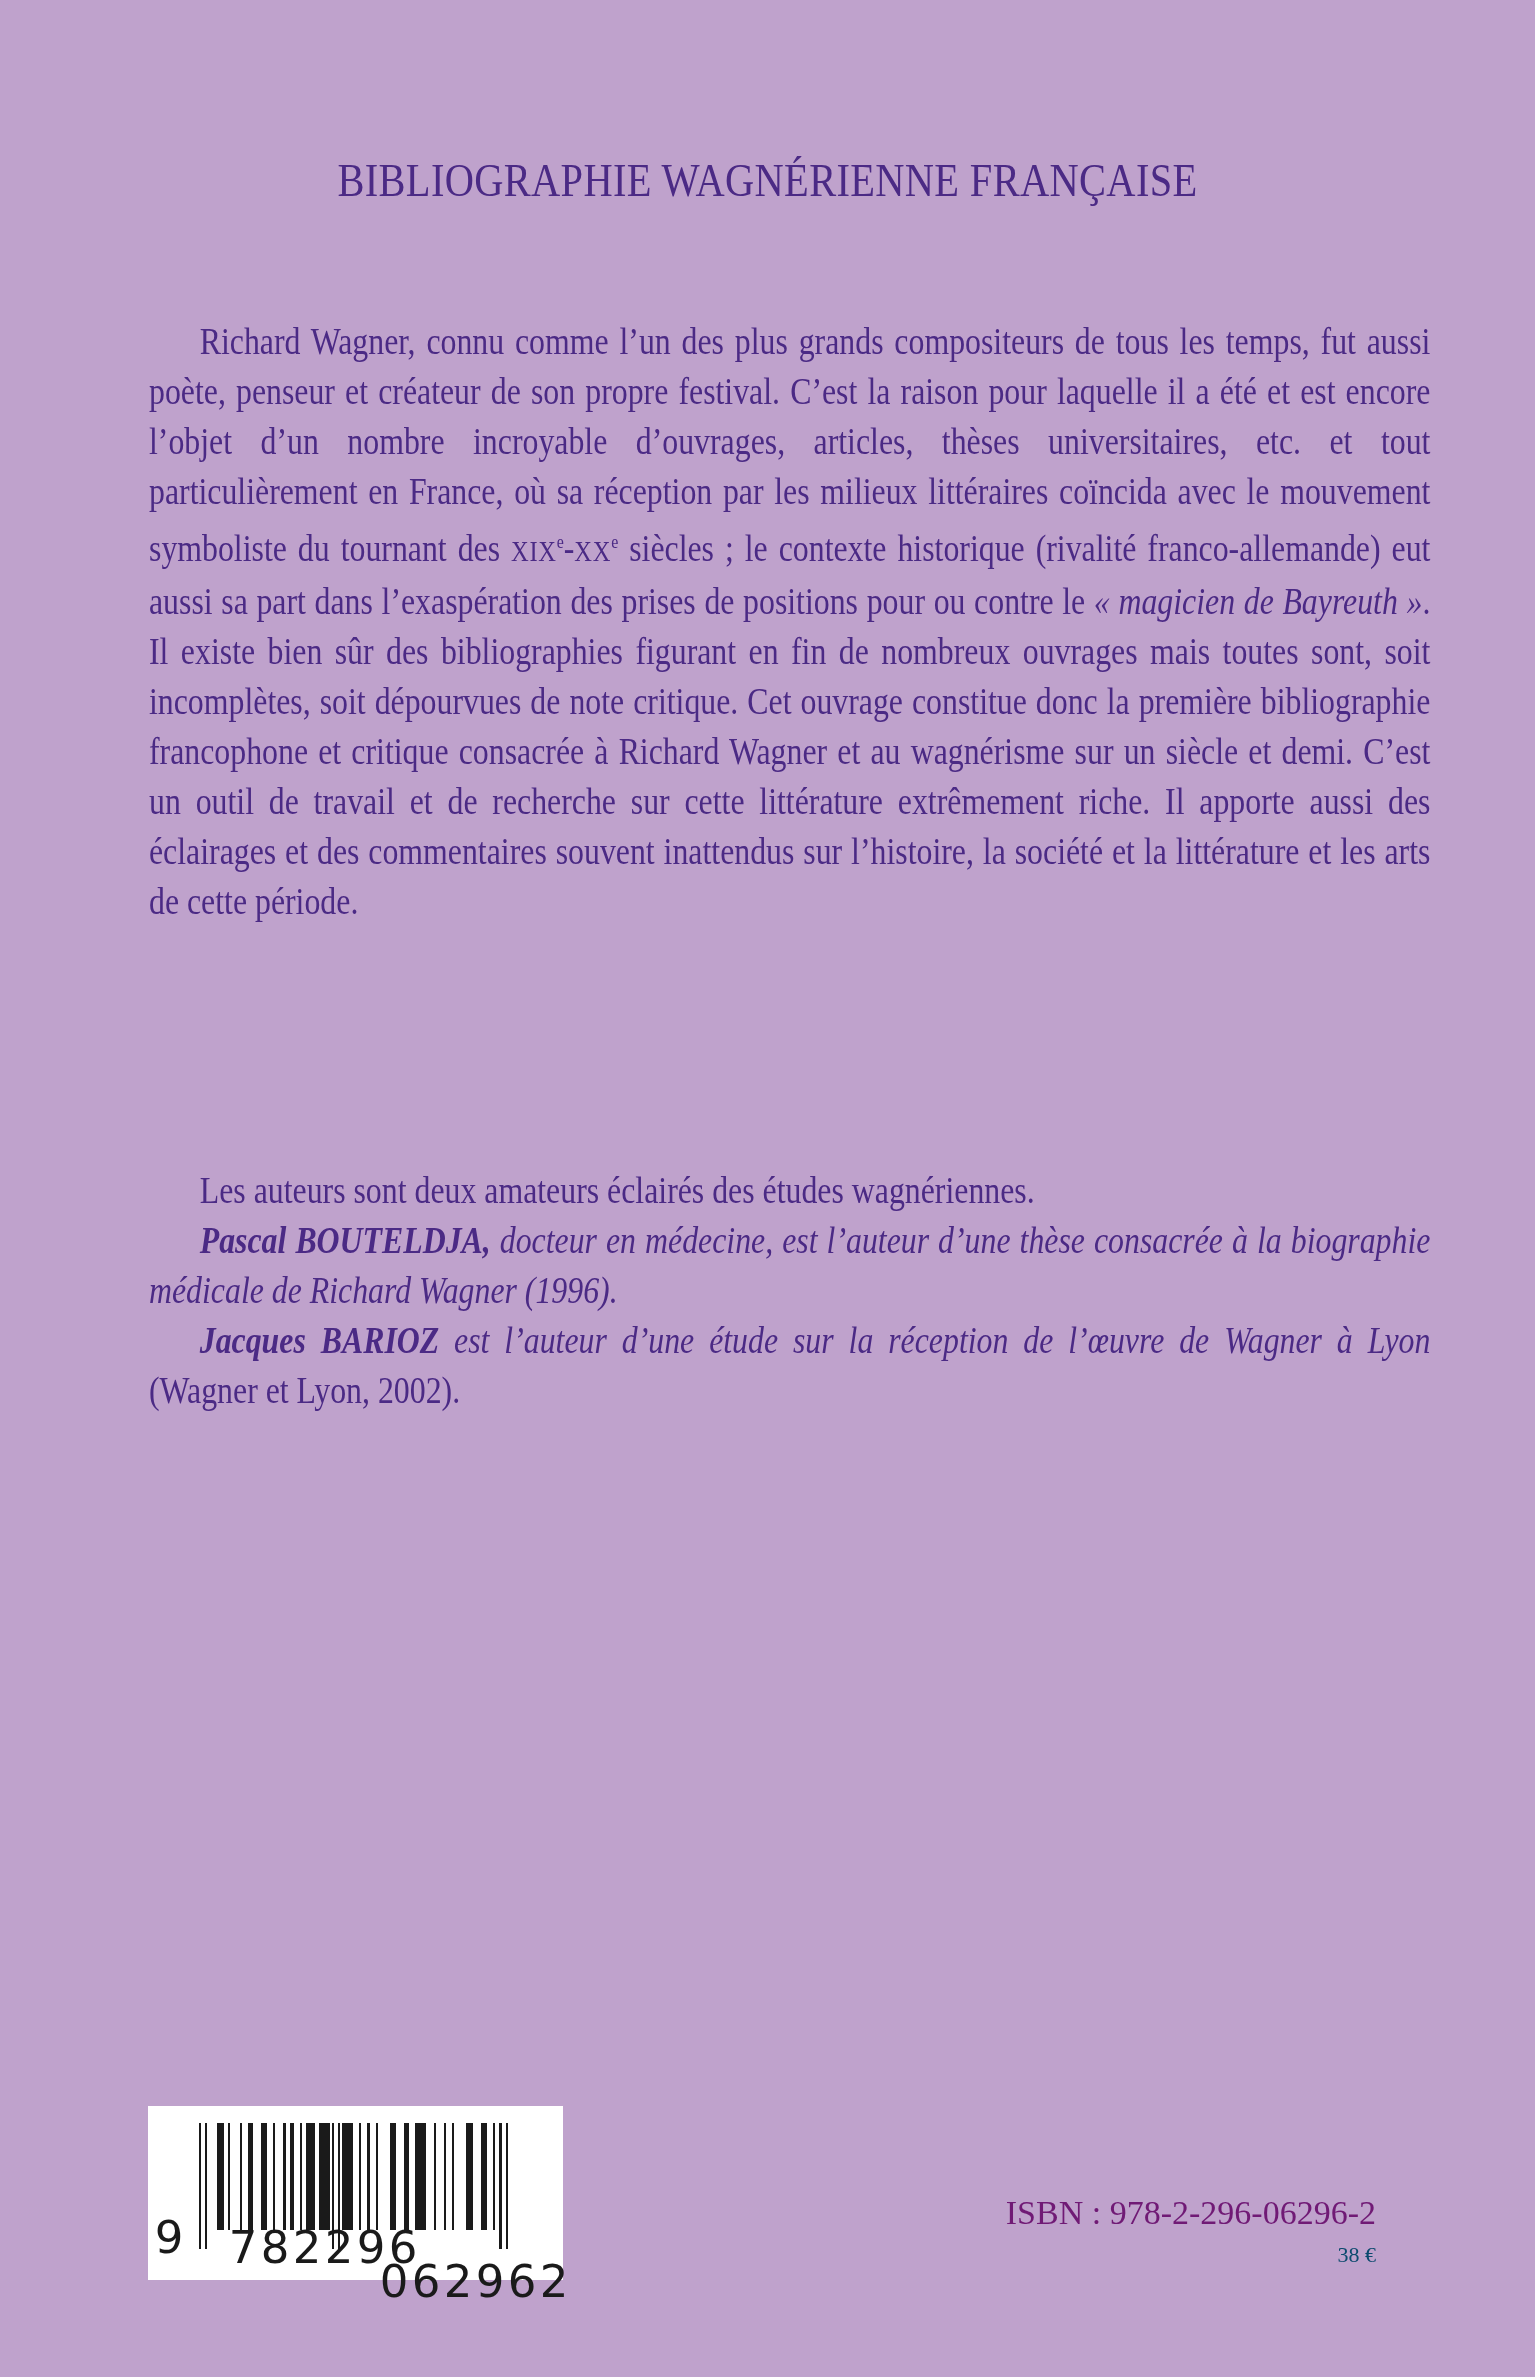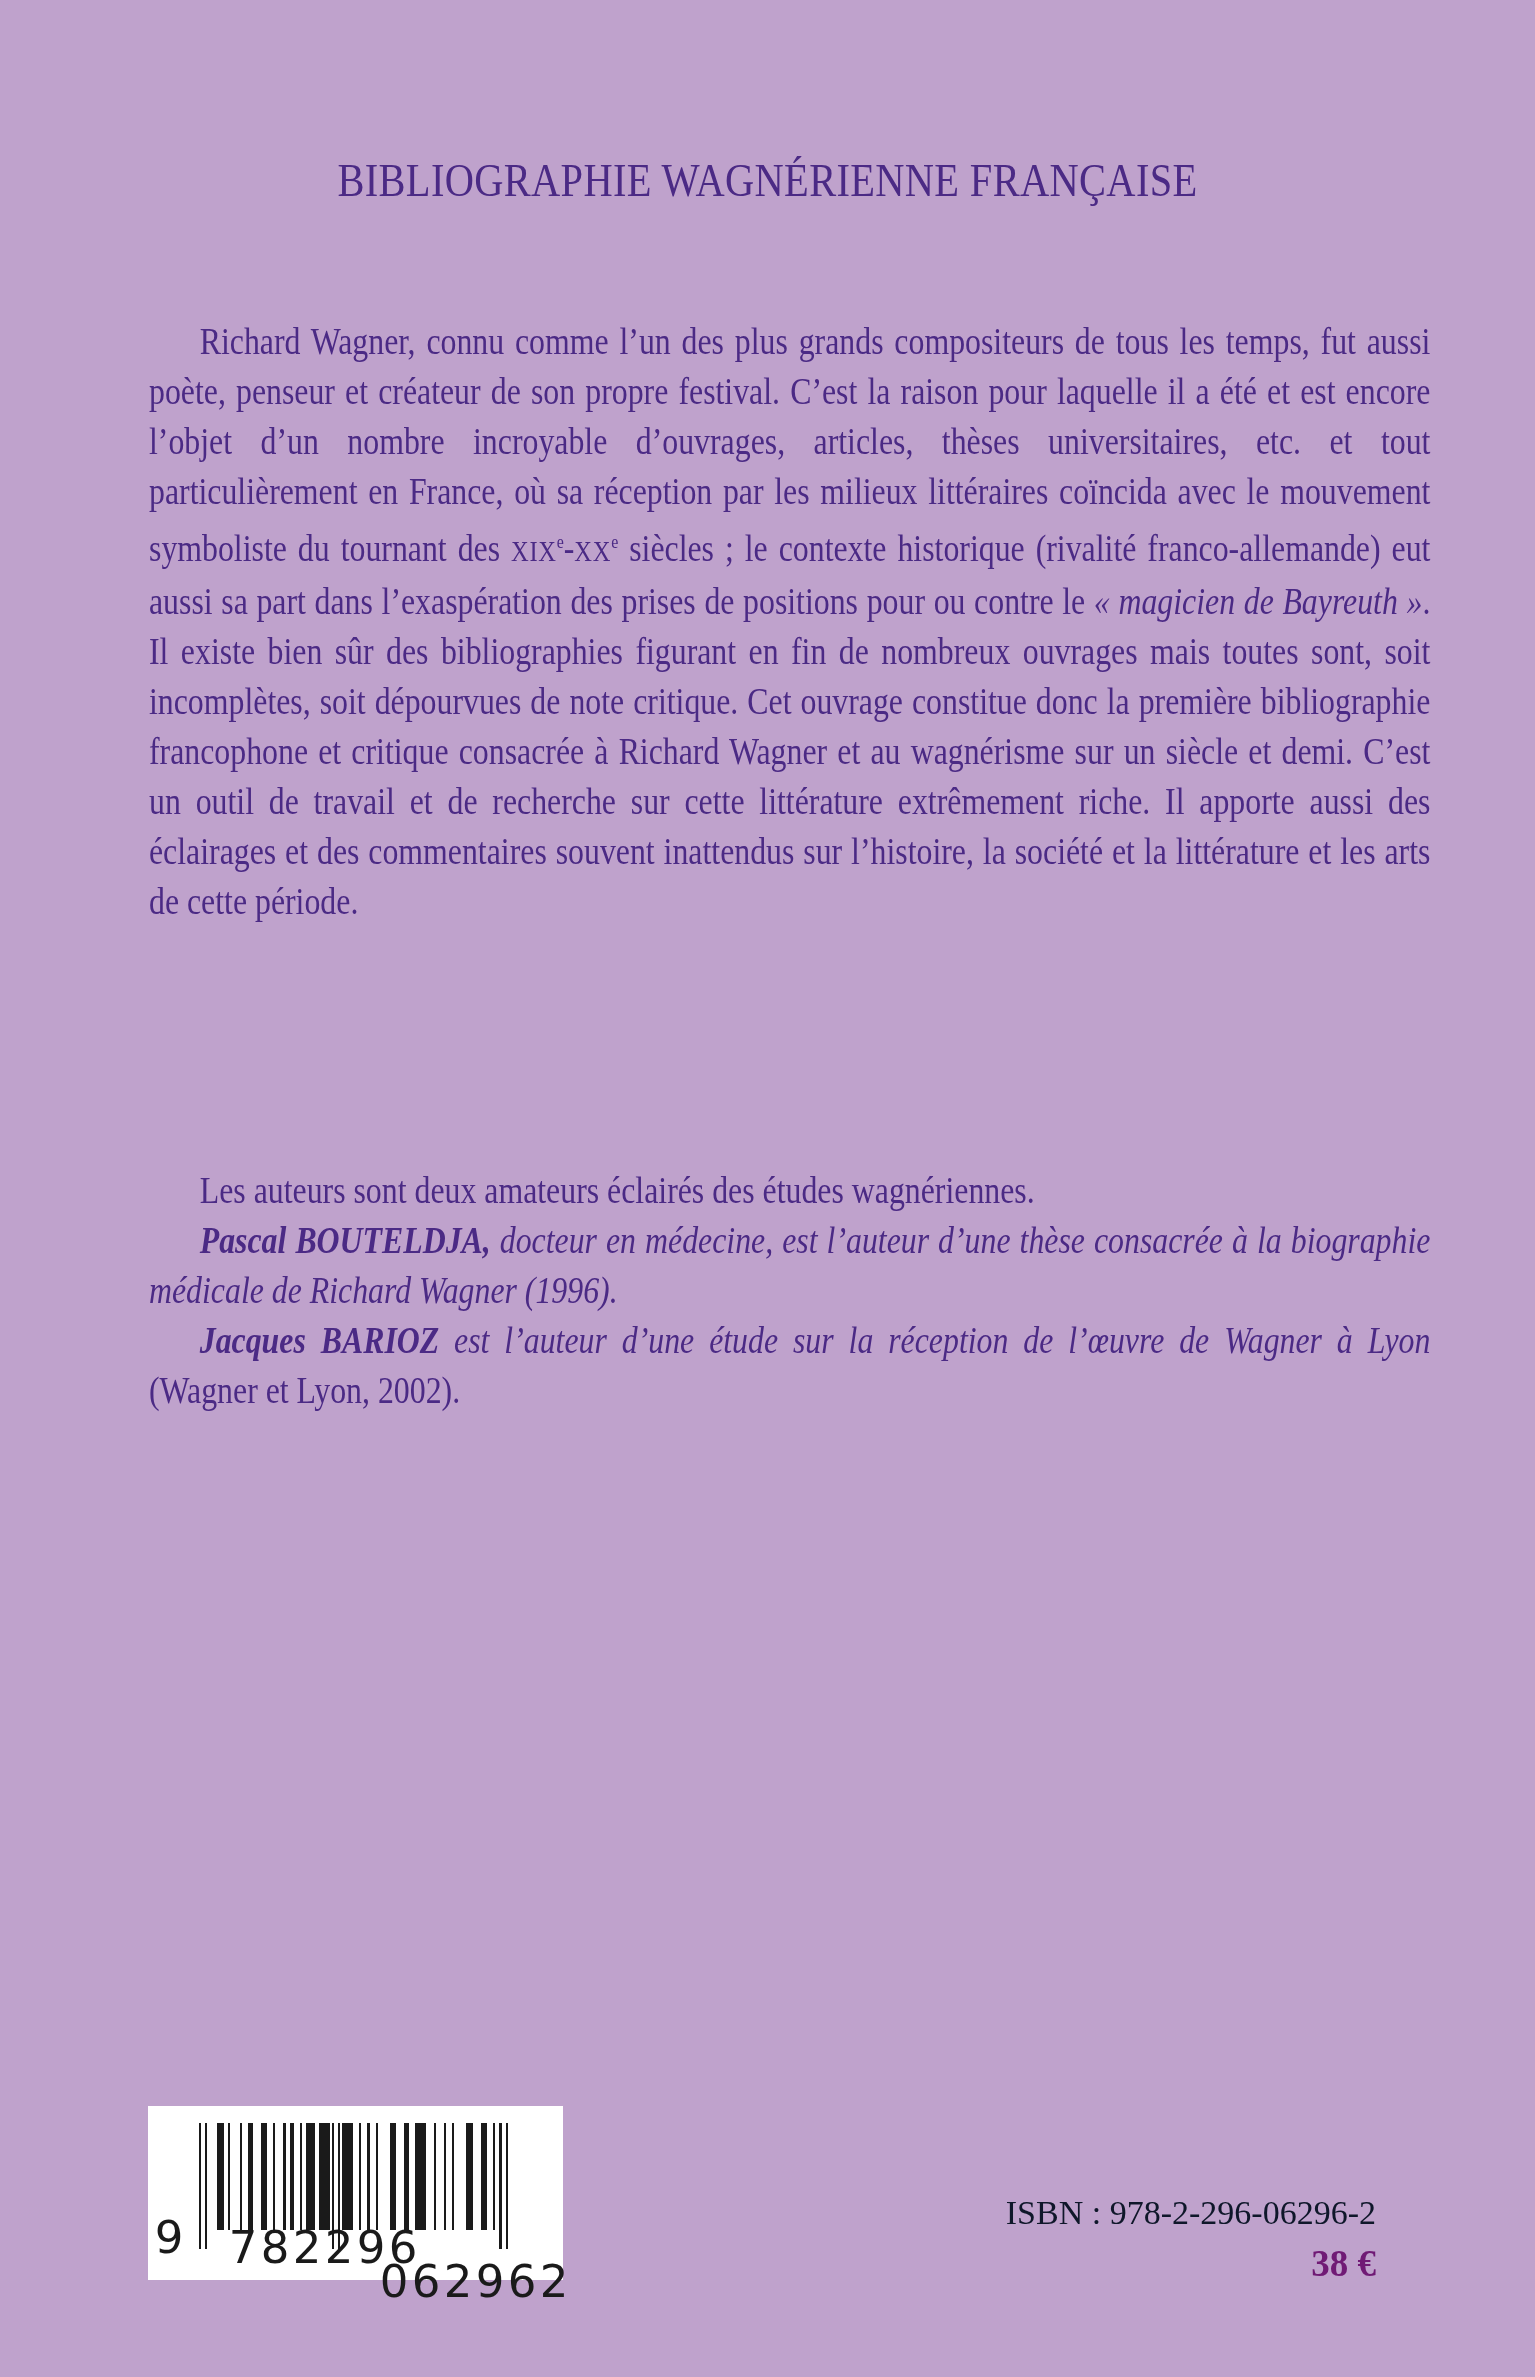--- a/index.html
+++ b/index.html
@@ -31,24 +31,24 @@
     position:absolute; left:148px; top:2106px; width:415px; height:174px; background:#ffffff;
   }
   .bars { position:absolute; left:49px; top:17px; width:331px; height:126px; display:flex; align-items:flex-start; }
   .bars span { display:block; background:#1a1a1a; height:107px; }
   .bars span.g { height:126px; }
   .barcode-digits {
     position:absolute; left:6.7px; top:105px; width:403px; height:59px;
     font-family:"DejaVu Sans", sans-serif; font-size:45px; color:#1a1a1a; letter-spacing:3.4px;
   }
   .isbn {
-    position:absolute; right:159px; top:2194px; font-size:34px; color:#0f172a;
+    position:absolute; right:159px; top:2194px; font-size:34px; color:#701a75;
   }
   .price {
-    position:absolute; right:159px; top:2242px; font-size:37px; color:#701a75;font-weight:bold;
+    position:absolute; right:159px; top:2242px; font-size:22px; color:#0c4a6e;
   }
 </style>
 </head>
 <body>
 
 <div class="title">BIBLIOGRAPHIE WAGNÉRIENNE FRANÇAISE</div>
 
 <div class="body-text">
   <p><span>Richard Wagner, connu comme l’un des plus grands compositeurs de tous les temps, fut aussi poète, penseur et créateur de son propre festival. C’est la raison pour laquelle il a été et est encore l’objet d’un nombre incroyable d’ouvrages, articles, thèses universitaires, etc. et tout particulièrement en France, où sa réception par les milieux littéraires coïncida avec le mouvement symboliste du tournant des </span><span class="sc">XIX</span><sup>e</sup><span>-</span><span class="sc">XX</span><sup>e</sup><span> siècles ; le contexte historique (rivalité franco-allemande) eut aussi sa part dans l’exaspération des prises de positions pour ou contre le </span><span class="it">« magicien de Bayreuth »</span><span>. Il existe bien sûr des bibliographies figurant en fin de nombreux ouvrages mais toutes sont, soit incomplètes, soit dépourvues de note critique. Cet ouvrage constitue donc la première bibliographie francophone et critique consacrée à Richard Wagner et au wagnérisme sur un siècle et demi. C’est un outil de travail et de recherche sur cette littérature extrêmement riche. Il apporte aussi des éclairages et des commentaires souvent inattendus sur l’histoire, la société et la littérature et les arts de cette période.</span></p>
 </div>

